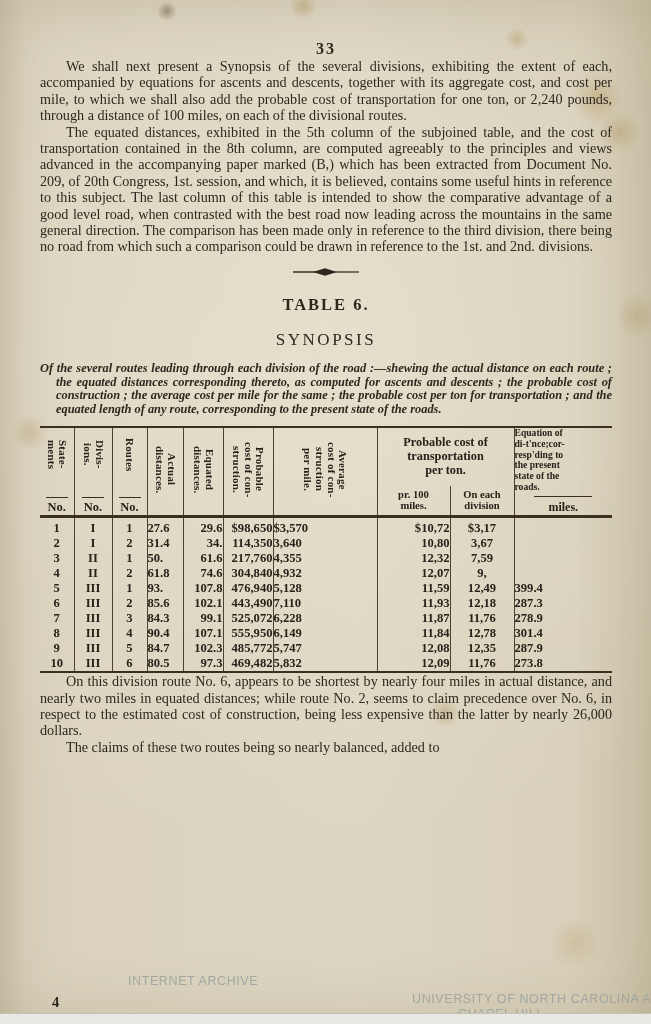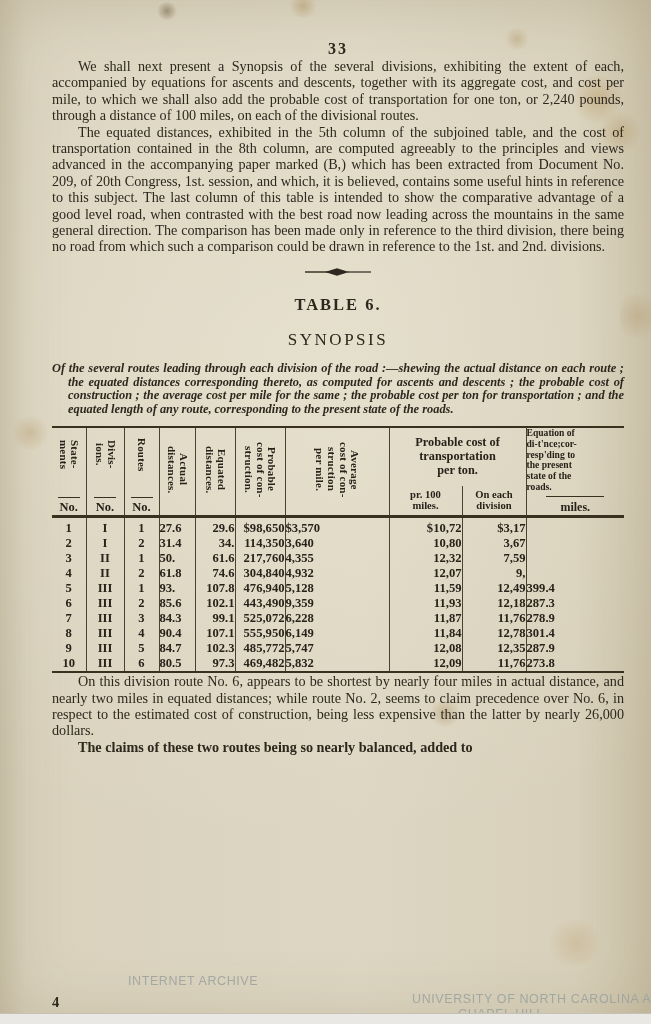--- a/index.html
+++ b/index.html
@@ -17,28 +17,28 @@
   .s1{left:570px;top:75px;width:55px;height:48px;background:radial-gradient(circle,rgba(168,124,48,0.30),rgba(168,124,48,0) 70%);}
   .s2{left:598px;top:112px;width:44px;height:40px;background:radial-gradient(circle,rgba(160,116,44,0.26),rgba(160,116,44,0) 70%);}
   .s3{left:504px;top:28px;width:26px;height:22px;background:radial-gradient(circle,rgba(150,108,40,0.25),rgba(150,108,40,0) 70%);}
   .s4{left:10px;top:416px;width:40px;height:34px;background:radial-gradient(circle,rgba(150,108,40,0.22),rgba(150,108,40,0) 70%);}
   .s5{left:620px;top:286px;width:34px;height:60px;background:radial-gradient(circle,rgba(150,108,40,0.20),rgba(150,108,40,0) 70%);}
   .s6{left:428px;top:700px;width:34px;height:26px;background:radial-gradient(circle,rgba(140,96,30,0.28),rgba(140,96,30,0) 70%);}
   .s7{left:545px;top:920px;width:60px;height:46px;background:radial-gradient(circle,rgba(160,116,44,0.18),rgba(160,116,44,0) 70%);}
   .s8{left:156px;top:2px;width:22px;height:18px;background:radial-gradient(circle,rgba(90,70,40,0.45),rgba(90,70,40,0) 70%);}
   .s9{left:288px;top:-6px;width:30px;height:24px;background:radial-gradient(circle,rgba(150,108,40,0.30),rgba(150,108,40,0) 70%);}
 
-  .content{position:absolute;left:52px;top:0;width:572px;}
+  .content{position:absolute;left:40px;top:0;width:572px;}
   .pageno{margin-top:40px;text-align:center;font-weight:bold;font-size:16px;letter-spacing:2px;}
   p.para{margin:0;text-align:justify;text-indent:26px;font-size:14.2px;line-height:16.4px;}
   .p1{margin-top:24px;}
   .p2{margin-top:5px;}
   .p3{margin-top:9px;}
   .p4{margin-top:2px;}
-  .p5{margin-top:2px;font-weight:bold;}
+  .p5{margin-top:2px;}
 
   .orn{margin:12px auto 0 auto;width:70px;height:10px;display:block;}
   .ttl{margin:18px 0 0 0;text-align:center;font-size:16.5px;font-weight:bold;letter-spacing:2px;}
   .sub{margin:15px 0 0 0;text-align:center;font-size:17px;font-weight:normal;letter-spacing:2.5px;}
   .caption{margin:12px 0 0 0;font-style:italic;font-size:12.4px;line-height:13.7px;text-align:justify;
            padding-left:16px;text-indent:-16px;font-weight:600;}
 
   table.t{margin-top:9px;border-collapse:collapse;width:572px;table-layout:fixed;
           border-top:2px solid #39301f;border-bottom:2.5px solid #39301f;}
   table.t th, table.t td{padding:0;border:none;font-weight:bold;color:#28221a;}
@@ -58,21 +58,21 @@
   th.eqc{vertical-align:top;padding-top:4px;}
   .eqtext{font-size:9.6px;line-height:10.9px;white-space:pre-line;text-align:left;font-weight:bold;}
   .miles{text-align:center;font-size:12px;font-weight:bold;padding-top:1px;}
   tbody td{font-size:12.6px;height:15px;line-height:15px;white-space:nowrap;}
   tbody tr:first-child td{padding-top:3px;}
   td.a-c{text-align:center;}
   td.a-l5{text-align:left;padding-left:5px;}
   td.a-l8{text-align:left;padding-left:7px;}
   td.a-r5{text-align:right;padding-right:5px;}
   td.a-r8{text-align:right;padding-right:8px;}
-  td.a-r14{text-align:right;padding-right:13px;margin-left:48px;}
+  td.a-r14{text-align:center;padding-right:13px;margin-left:48px;}
 
   .sig{position:absolute;left:52px;top:994px;font-size:14.5px;font-weight:bold;}
   .wm{position:absolute;font-family:"Liberation Sans", sans-serif;color:#99a19e;opacity:0.85;
       font-size:12.5px;letter-spacing:0.6px;white-space:nowrap;}
   .wm1{left:128px;top:974px;}
   .wm2{left:412px;top:992px;}
   .wm3{left:458px;top:1007px;}
   .scan-strip{position:absolute;left:0;bottom:0;width:651px;height:10px;background:#e9e8e4;
               border-top:1px solid #c4c0b4;}
 </style>
@@ -223,21 +223,21 @@
             <td class="a-r14 bl">12,49</td>
             <td class="a-l5 bl">399.4</td>
           </tr>
           <tr>
             <td class="a-c">6</td>
             <td class="a-c bl">III</td>
             <td class="a-c bl">2</td>
             <td class="a-l5 bl">85.6</td>
             <td class="a-r5 bl">102.1</td>
             <td class="a-r5 bl">443,490</td>
-            <td class="a-l8 bl">9,359</td>
+            <td class="a-l8 bl">7,110</td>
             <td class="a-r8 bl">11,93</td>
             <td class="a-r14 bl">12,18</td>
             <td class="a-l5 bl">287.3</td>
           </tr>
           <tr>
             <td class="a-c">7</td>
             <td class="a-c bl">III</td>
             <td class="a-c bl">3</td>
             <td class="a-l5 bl">84.3</td>
             <td class="a-r5 bl">99.1</td>

